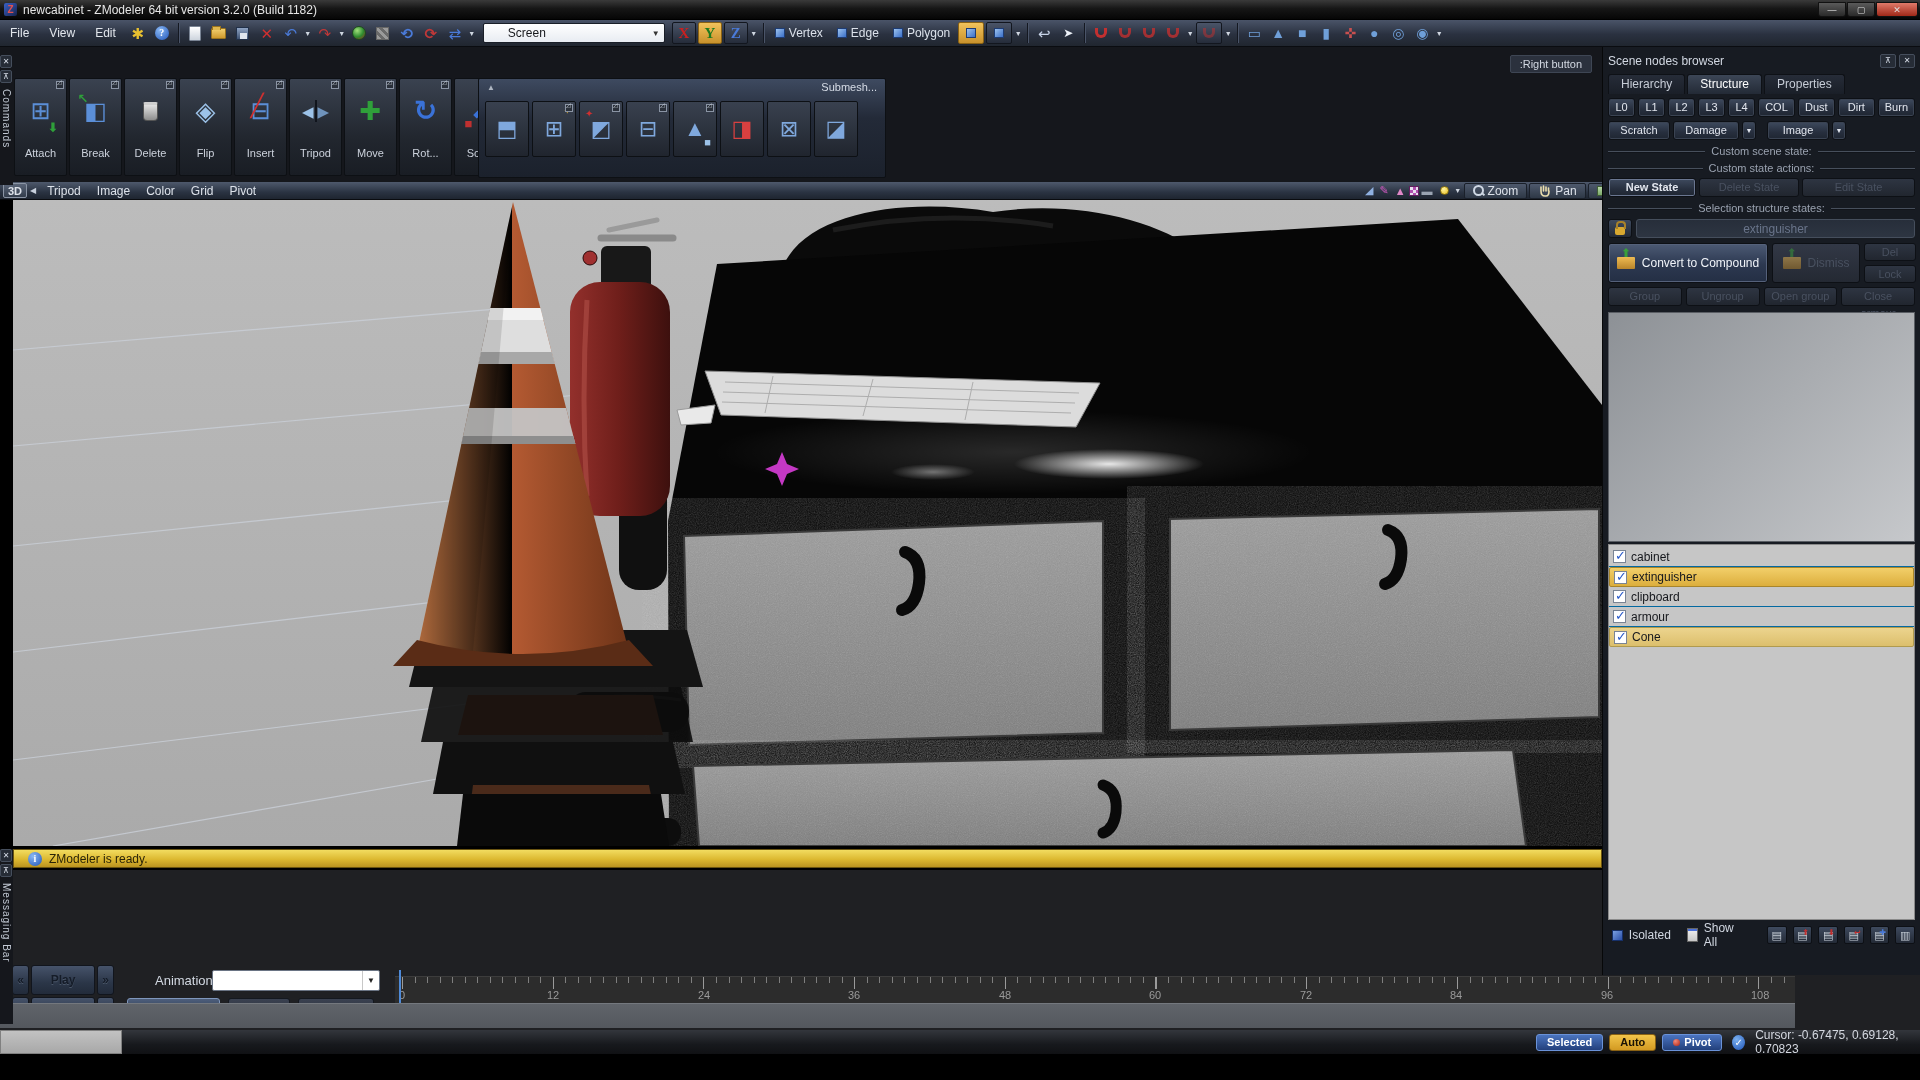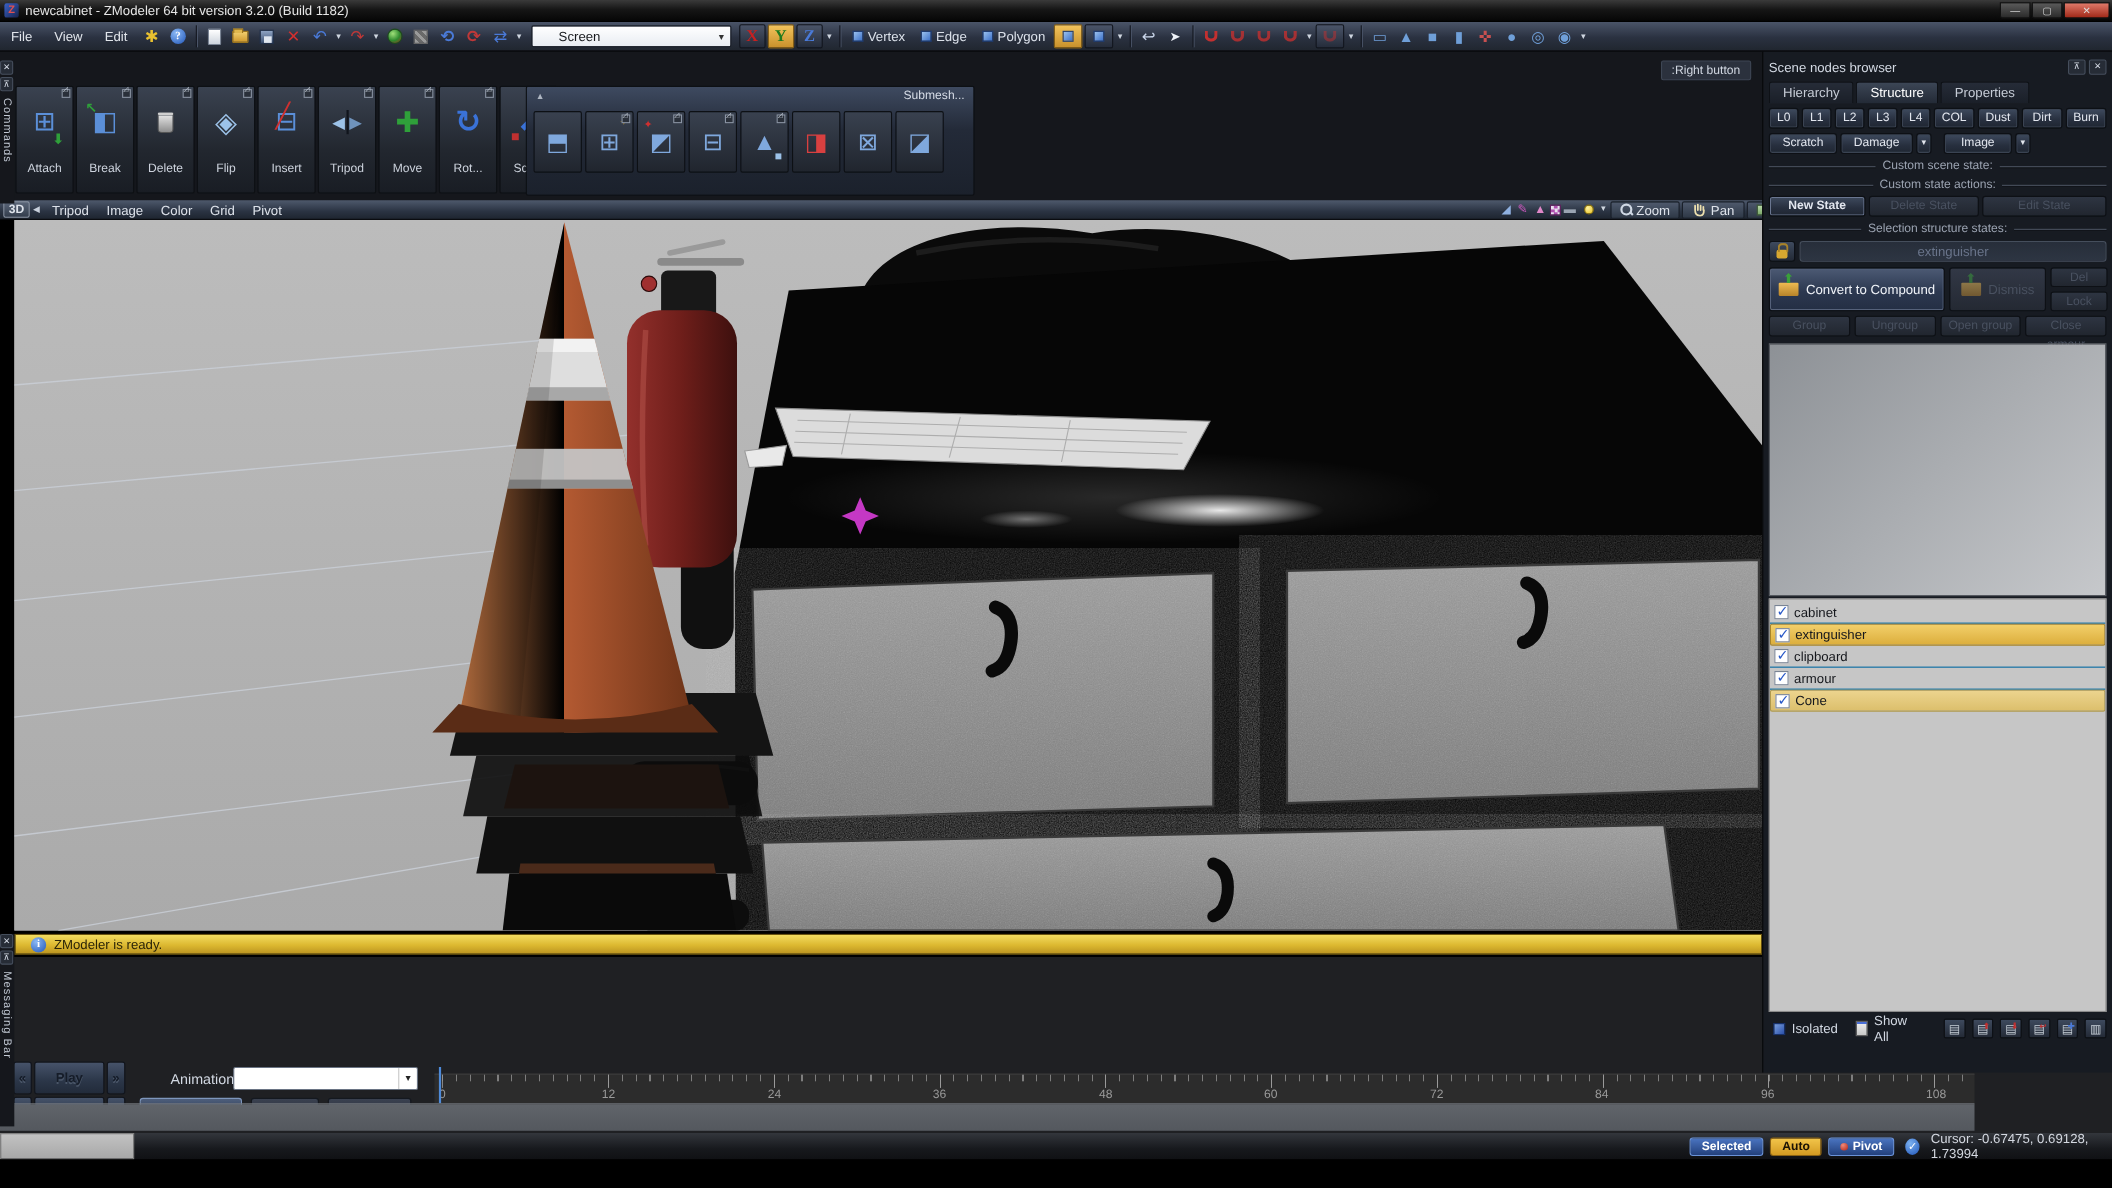--- a/index.html
+++ b/index.html
@@ -717,21 +717,21 @@
         <span>Selected</span>
       </div>
     <div class="stbtn gold">
         <span>Auto</span>
       </div>
     <div class="stbtn blue">
         <span class="reddot"></span>
         <span>Pivot</span>
       </div>
     <div class="chkico">✓</div>
-    <div class="cursortext">Cursor: -0.67475, 0.69128, 1.73994</div>
+    <div class="cursortext">Cursor: -0.67475, 0.69128, 0.70823</div>
   </div>
   <div class="blackfoot"></div>
 
   <div class="rpanel">
     <div class="rp-head">
       <span>Scene nodes browser</span>
       <div class="hbtn">⊼</div>
       <div class="hbtn">✕</div>
     </div>
     <div class="rp-tabs">

